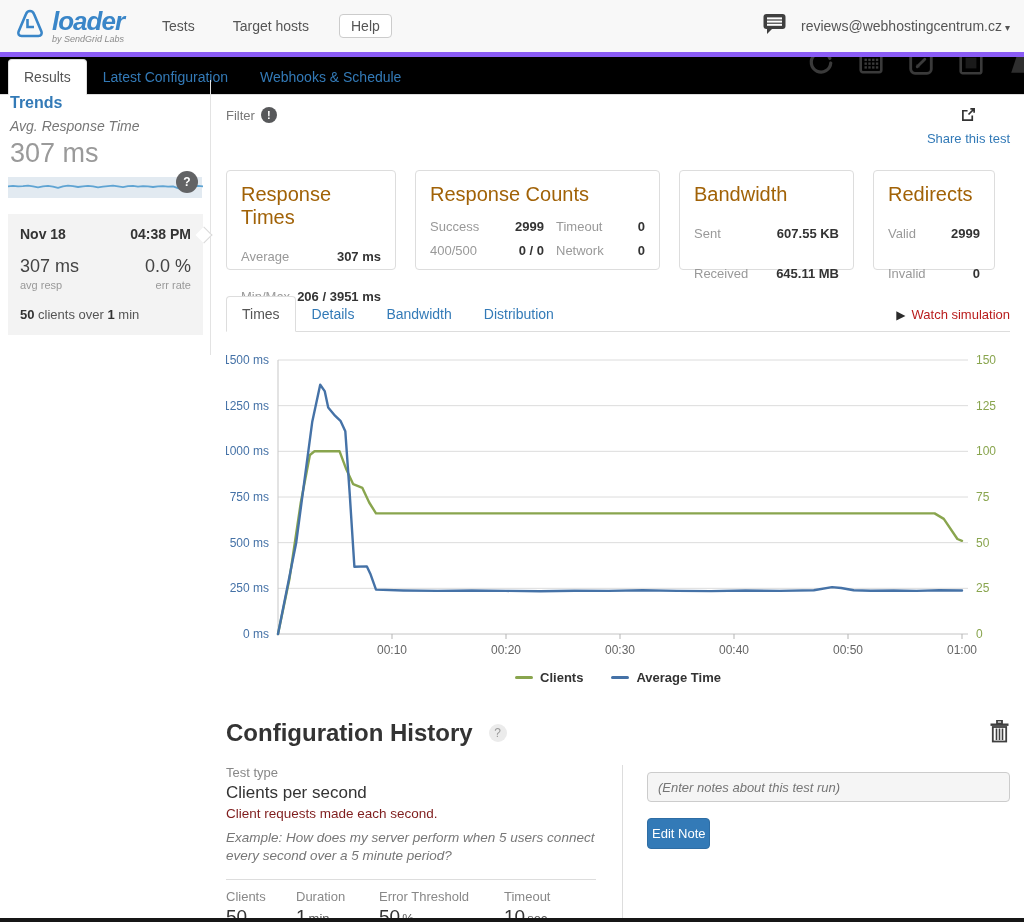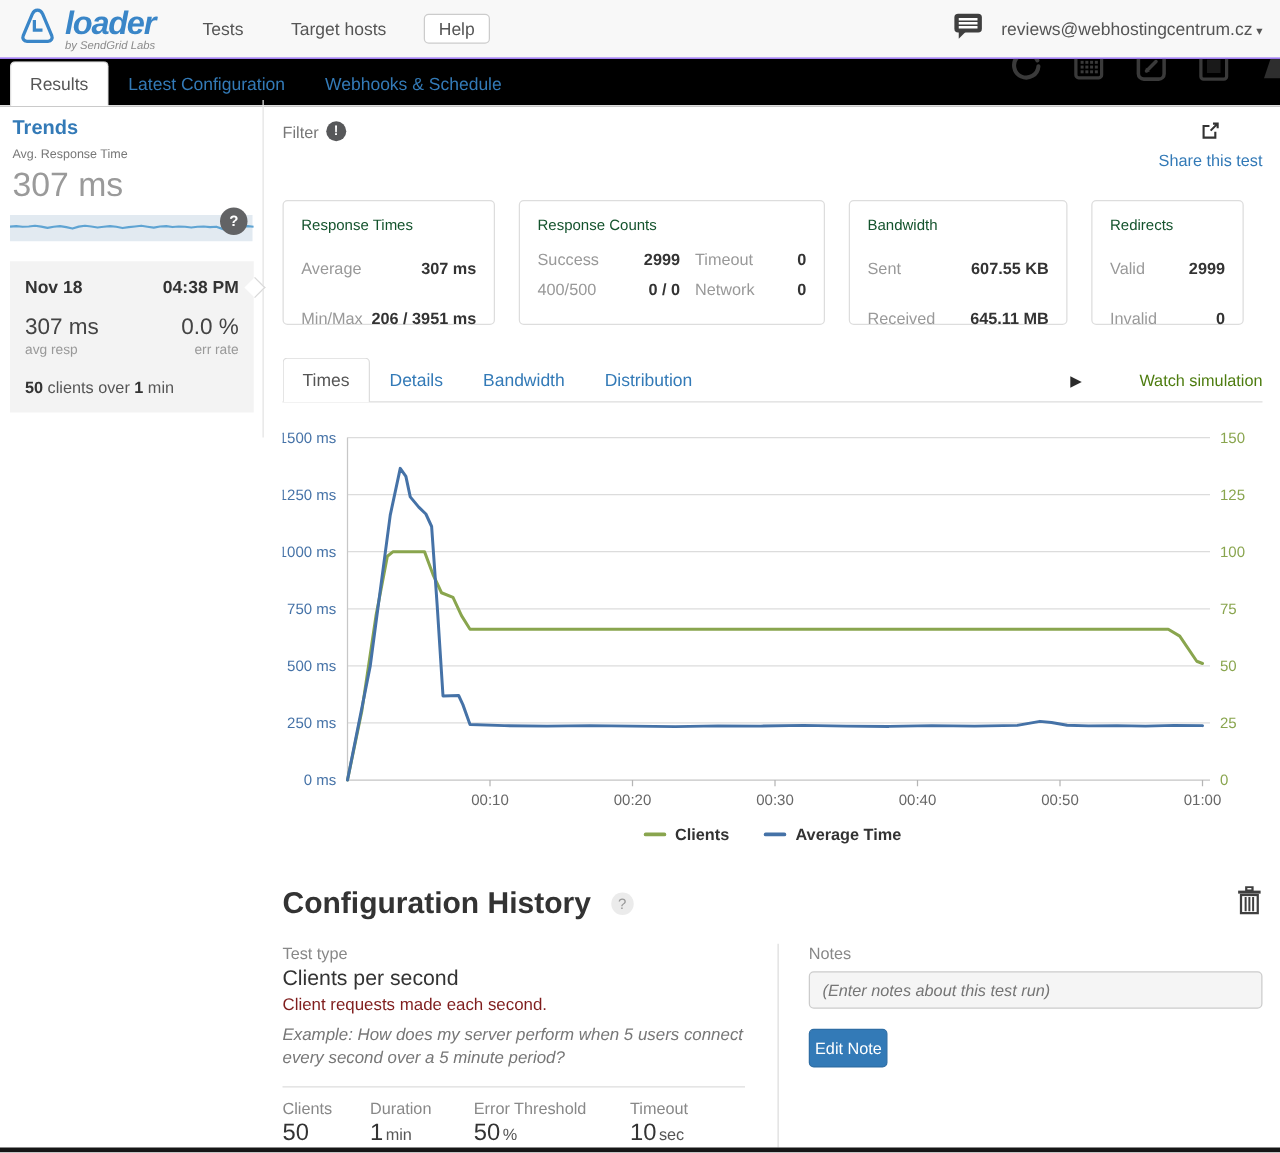--- a/index.html
+++ b/index.html
@@ -3,21 +3,21 @@
 <meta charset="utf-8">
 <style>
   * { box-sizing: border-box; }
   html,body { margin:0; padding:0; }
   body {
     width:1024px; height:922px; overflow:hidden; position:relative;
     background:#fff; font-family:"Liberation Sans", sans-serif; color:#333;
   }
   
   .topnav {
-    height:47px; background:#f8f8f8; border-bottom:1px solid #8b5cf6;
+    height:57px; background:#f8f8f8; border-bottom:5px solid #8b5cf6;
     display:flex; align-items:center; position:relative; z-index:5; padding:0 14px;justify-content:space-between;
   }
   .logo { display:flex; align-items:center; gap:6px; cursor:pointer; }
   .brand-block { display:flex; flex-direction:column; line-height:1; }
   .brand-name { font-size:26px; font-weight:bold; font-style:italic; color:#3a86c8; letter-spacing:-1px; }
   .brand-tag { font-size:9px; font-style:italic; color:#8a8a8a; margin-top:1px; }
   .nav-link { font-size:14px; color:#555; margin-left:38px; cursor:pointer; }
   .help-btn {
     margin-left:30px; font-size:14px; color:#555; background:#fff;
     border:1px solid #ccc; border-radius:4px; padding:3px 11px; cursor:pointer;
@@ -36,21 +36,21 @@
   }
   .tab.active { background:#fff; border-color:#ddd #ddd #fff #ddd; color:#555; }
   .tab-icons { position:absolute; right:-14px; top:-7px; display:flex; gap:24px; z-index:1; }
   .tab-icons svg { display:block; }
   
   .sidebar {
     position:absolute; left:0; top:80px; width:211px;
     border-right:1px solid #e3e3e3; padding:14px 0 20px;
   }
   .trends-title { color:#337ab7; font-size:16px; font-weight:bold; margin:0 0 6px 10px; }
-  .metric-label { color:#777; font-size:10px; margin:0 0 4px 10px; }
+  .metric-label { color:#777; font-size:14px; margin:0 0 4px 10px;font-style:italic; }
   .metric-value { color:#9a9a9a; font-size:27px; margin:0 0 8px 10px; }
   .spark-wrap { margin:0 8px 0 8px; height:21px; background:#e2eaf1; position:relative; }
   .spark-wrap svg { display:block; }
   .spark-badge {
     position:absolute; right:4px; top:-6px; width:22px; height:22px; border-radius:50%;
     background:#626365; color:#fff; font-size:12px; font-weight:bold;
     text-align:center; line-height:22px; cursor:pointer;
   }
   .run-card {
     margin:16px 7px 0 8px; background:#f3f3f3; padding:12px 12px 13px;
@@ -79,31 +79,31 @@
     background:linear-gradient(#fefefe,#efefef); display:flex; align-items:center;
     justify-content:space-between; padding:0 9px; font-size:13px; color:#444;
     margin-top:8px; cursor:pointer;
   }
   .updown { font-size:7px; color:#555; line-height:0.9; text-align:center; }
   .share-link { display:flex; align-items:center; gap:6px; cursor:pointer;flex-direction:column; }
   .share-link span { color:#337ab7; font-size:13px; }
   
   .cards-row { display:flex; gap:19px; margin-top:24px; }
   .card { border:1px solid #ddd; border-radius:4px; background:#fff; padding:12px 14px; height:100px; }
-  .card-title { font-size:12px; color:#14532d; margin-bottom:9px; }
+  .card-title { font-size:20px; color:#a16207; margin-bottom:9px; }
   .srow { display:flex; justify-content:space-between; font-size:13px; line-height:1.85;margin-top:16px; }
   .slabel { color:#999; }
   .sval { color:#333; font-weight:bold; }
   .grid4 { display:grid; grid-template-columns:58px 44px auto 16px; column-gap:12px; font-size:13px; line-height:1.85; }
   .grid4 .sval { text-align:right; }
   
   .chart-tabs { display:flex; align-items:flex-end; border-bottom:1px solid #ddd; margin-top:26px; position:relative; }
   .watch { margin-left:auto; display:flex; align-items:center; gap:6px; margin-bottom:9px; cursor:pointer; }
   .watch .play { color:#2b2b2b; font-size:12px; }
-  .watch span.lbl { color:#4d7c0f; font-size:13px;margin-left:40px; }
+  .watch span.lbl { color:#b91c1c; font-size:13px; }
   
   #main-chart { margin-top:14px; display:block; }
   .legend { display:flex; justify-content:center; gap:28px; margin-top:2px; }
   .legend-item { display:flex; align-items:center; gap:7px; }
   .legend-swatch { width:18px; height:3px; border-radius:2px; }
   .legend-label { font-size:13px; font-weight:bold; color:#333; }
   
   .config { margin-top:34px; }
   .config-head { display:flex; align-items:center; }
   .config-title { font-size:24px; font-weight:bold; color:#333; }
@@ -414,21 +414,20 @@
             <div class="param-label">Error Threshold</div>
             <div class="param-val"><span>50</span><span class="param-unit">%</span></div>
           </div>
           <div class="param">
             <div class="param-label">Timeout</div>
             <div class="param-val"><span>10</span><span class="param-unit">sec</span></div>
           </div>
         </div>
       </div>
       <div class="cfg-right">
-        <div class="cfg-label">Notes</div>
         <input class="notes-input" placeholder="(Enter notes about this test run)" style="">
         <div>
           <button class="edit-btn">Edit Note</button>
         </div>
       </div>
     </div>
   </div>
 </div>
 
 <div class="screen-edge"></div>

